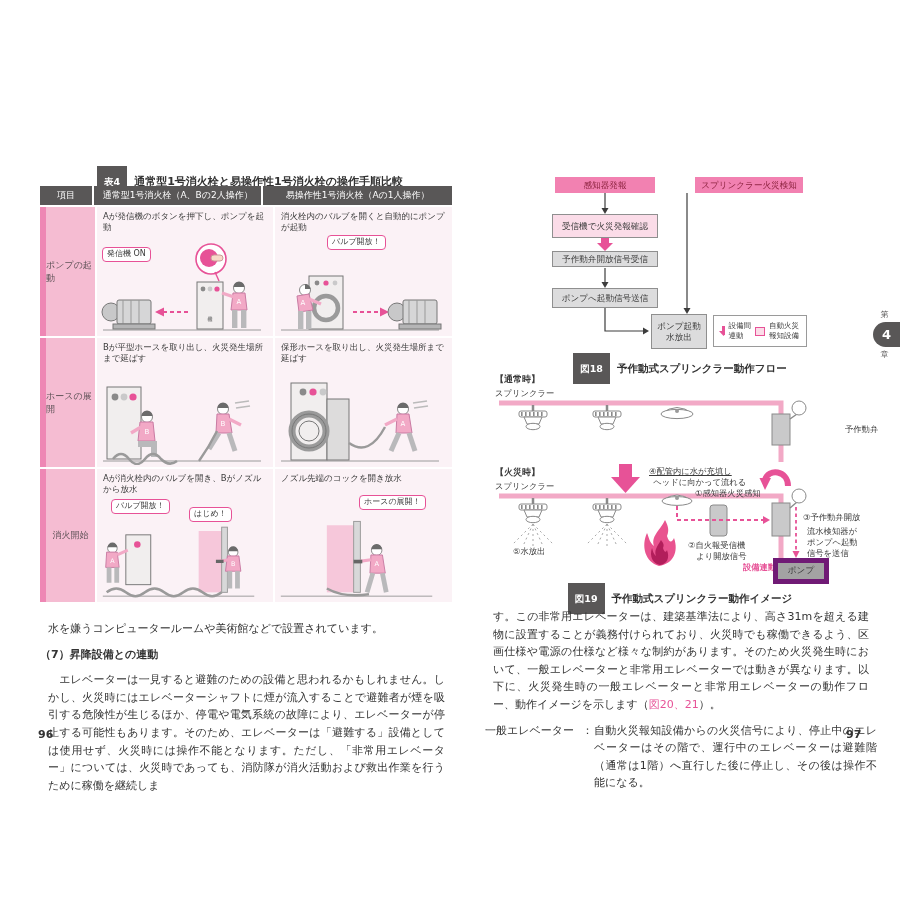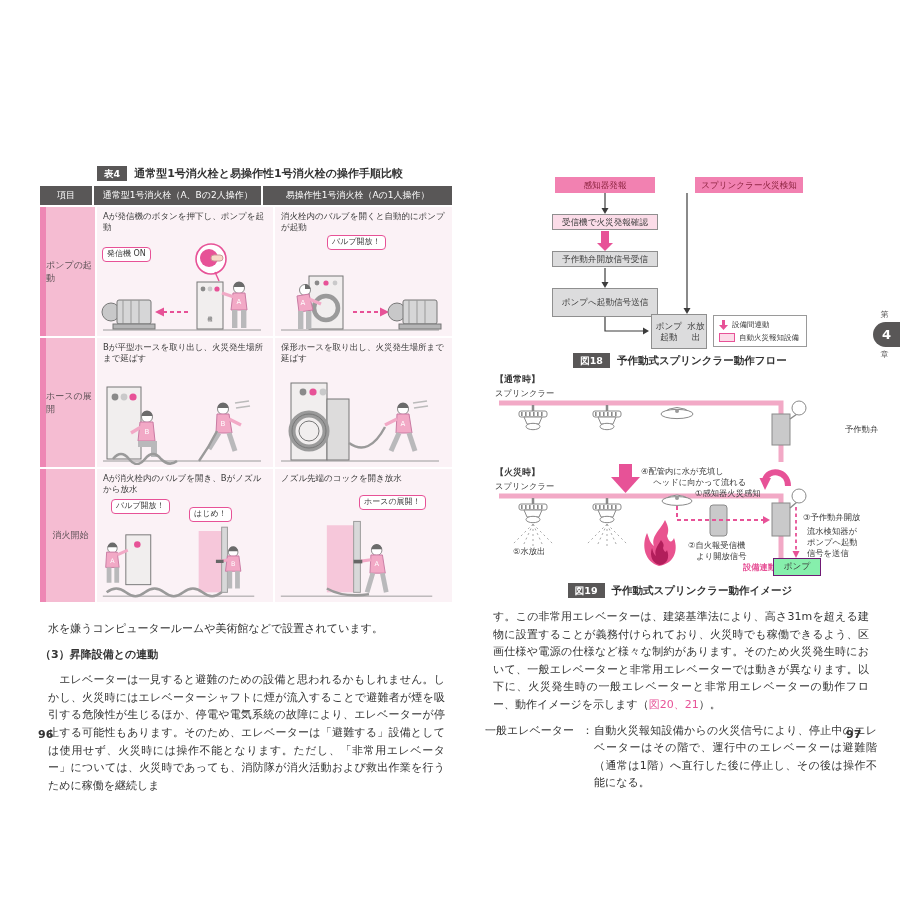--- a/index.html
+++ b/index.html
@@ -2,21 +2,21 @@
 <html><head>
 <meta charset="utf-8">
 <style>
   html,body{margin:0;padding:0;background:#fff;}
   .canvas{position:relative;width:900px;height:900px;background:#ffffff;overflow:hidden;
           font-family:"DejaVu Sans","Liberation Sans",sans-serif;color:#3b3b3b;}
 
   
   .tbl-title{position:absolute;left:97px;top:166px;display:flex;align-items:center;gap:7px;
              font-size:11px;font-weight:bold;color:#333;}
-  .badge{background:#595757;color:#fff;font-size:9.5px;font-weight:bold;padding:1px 7px;line-height:13px;}
+  .badge{background:#595757;color:#fff;font-size:9.5px;font-weight:bold;padding:9px 7px;line-height:13px;}
   .fire-table{position:absolute;left:40px;top:186px;width:412px;}
   .t-row{display:flex;gap:2px;margin-bottom:2px;}
   .t-h{background:#595757;color:#fff;font-size:9px;display:flex;align-items:center;justify-content:center;height:19px;}
   .t-h.item{width:55px;}
   .t-h.c1{width:176px;}
   .t-h.c2{width:199px;}
   .t-label{width:49px;border-left:6px solid #ee87b4;background:#f5bcd2;display:flex;align-items:center;
            justify-content:center;font-size:9px;color:#5d5156;}
   .t-cell{background:#fbf2f6;font-size:8.5px;line-height:1.35;padding:4px 5px 2px 6px;position:relative;color:#3b3b3b;}
   .t-cell.c1{width:165px;}
@@ -33,32 +33,32 @@
   .pinktxt{color:#e75297;}
 
   
   .f18{position:absolute;left:485px;top:170px;width:390px;height:200px;}
   .f18-box{position:absolute;font-size:8.6px;display:flex;align-items:center;justify-content:center;
            box-sizing:border-box;text-align:center;line-height:1.25;}
   .f18-pink{background:#f281b1;color:#8d2440;}
   .f18-lpink{background:#fbdce8;border:1px solid #8f8f8f;color:#3b3b3b;}
   .f18-gray{background:#dcdcdd;border:1px solid #8f8f8f;color:#3b3b3b;}
   .f18-legend{position:absolute;left:228px;top:145px;width:94px;height:32px;background:#fff;border:1px solid #9a9a9a;
-              font-size:7.5px;display:flex;flex-direction:column;justify-content:center;gap:3px;padding-left:5px;box-sizing:border-box;}
+              font-size:7.5px;display:flex;flex-direction:row;justify-content:center;gap:3px;padding-left:5px;box-sizing:border-box;}
   .leg-row{display:flex;align-items:center;gap:4px;}
   .leg-swatch{width:14px;height:7px;background:#fbdce8;border:1px solid #e75297;display:inline-block;}
   .fig-caption{position:absolute;display:flex;align-items:center;justify-content:center;gap:7px;
                font-size:10.5px;font-weight:bold;color:#333;width:100%;}
 
   
   .f19{position:absolute;left:485px;top:372px;width:400px;height:232px;}
   .f19 .lb{position:absolute;font-size:8.3px;color:#3b3b3b;line-height:1.3;white-space:nowrap;}
   .f19 .lb.bold{font-weight:bold;font-size:9px;}
   .f19 .pk{color:#e75297;font-weight:bold;padding-left:36px;}
-  .pump-box{position:absolute;left:288px;top:186px;width:46px;height:16px;background:#86efac;border:1px solid #701a75;
+  .pump-box{position:absolute;left:288px;top:186px;width:46px;height:16px;background:#a3a3a3;border:5px solid #701a75;
             font-size:8.6px;display:flex;align-items:center;justify-content:center;}
 
   
   .term-row{display:flex;margin-top:1px;}
   .term{width:97px;flex-shrink:0;}
   .colon{width:12px;flex-shrink:0;}
   .tdef{flex:1;}
 
   
   .chapter{position:absolute;left:869px;top:309px;width:31px;text-align:center;font-size:8px;color:#595757;}
@@ -278,44 +278,44 @@
             <text x="0" y="17" font-size="7" fill="#fff" text-anchor="middle">A</text>
           </g>
           <path d="M96,90 q-26,4 -44,-6" fill="none" stroke="#9a9a9a" stroke-width="2.6"></path>
         </svg>
       </div>
     </div>
   </div>
 
   <div class="bodytxt" style="left:40px;top:612px;width:413px;">
     <p>水を嫌うコンピュータールームや美術館などで設置されています。</p>
-    <p class="hd">（3）昇降設備との連動</p>
+    <p class="hd">（7）昇降設備との連動</p>
     <p>　エレベーターは一見すると避難のための設備と思われるかもしれません。しかし、火災時にはエレベーターシャフトに煙が流入することで避難者が煙を吸引する危険性が生じるほか、停電や電気系統の故障により、エレベーターが停止する可能性もあります。そのため、エレベーターは「避難する」設備としては使用せず、火災時には操作不能となります。ただし、「非常用エレベーター」については、火災時であっても、消防隊が消火活動および救出作業を行うために稼働を継続しま</p>
   </div>
   <div class="pagenum" style="left:38px;top:728px;">96</div>
 
   <div class="f18">
     <svg style="position:absolute;left:0;top:0;" width="390" height="200">
       <line x1="120" y1="23" x2="120" y2="39" stroke="#3c3c3c" stroke-width="1.2"></line>
       <polygon points="120,44 116.5,38 123.5,38" fill="#3c3c3c"></polygon>
       <rect x="116" y="61" width="8" height="13" fill="#e75297"></rect>
       <polygon points="120,81 112,73 128,73" fill="#e75297"></polygon>
       <line x1="120" y1="98" x2="120" y2="113" stroke="#3c3c3c" stroke-width="1.2"></line>
       <polygon points="120,118 116.5,112 123.5,112" fill="#3c3c3c"></polygon>
       <polyline points="120,135 120,161 158,161" fill="none" stroke="#3c3c3c" stroke-width="1.2"></polyline>
       <polygon points="164,161 158,157.5 158,164.5" fill="#3c3c3c"></polygon>
       <line x1="202" y1="23" x2="202" y2="139" stroke="#3c3c3c" stroke-width="1.2"></line>
       <polygon points="202,144 198.5,138 205.5,138" fill="#3c3c3c"></polygon>
     </svg>
     <div class="f18-box f18-pink" style="left:70px;top:7px;width:100px;height:16px;">感知器発報</div>
     <div class="f18-box f18-pink" style="left:210px;top:7px;width:108px;height:16px;">スプリンクラー火災検知</div>
-    <div class="f18-box f18-lpink" style="left:67px;top:44px;width:106px;height:16px;">受信機で火災発報確認</div>
+    <div class="f18-box f18-lpink" style="left:67px;top:44px;width:106px;height:24px;">受信機で火災発報確認</div>
     <div class="f18-box f18-gray" style="left:67px;top:81px;width:106px;height:16px;">予作動弁開放信号受信</div>
-    <div class="f18-box f18-gray" style="left:67px;top:118px;width:106px;height:29px;">ポンプへ起動信号送信</div>
-    <div class="f18-box f18-gray" style="left:166px;top:144px;width:56px;height:35px;flex-direction:row;">
+    <div class="f18-box f18-gray" style="left:67px;top:118px;width:106px;height:20px;">ポンプへ起動信号送信</div>
+    <div class="f18-box f18-gray" style="left:166px;top:144px;width:56px;height:35px;flex-direction:column;">
       <span>ポンプ起動</span>
       <span>水放出</span>
     </div>
     <div class="f18-legend">
       <div class="leg-row">
         <svg width="9" height="10">
             <rect x="3" y="0" width="3" height="5" fill="#e75297"></rect>
             <polygon points="0,5 9,5 4.5,10" fill="#e75297"></polygon>
           </svg>
         <span>設備間連動</span>
@@ -425,21 +425,21 @@
 
       <line x1="311" y1="135" x2="311" y2="180" stroke="#e75297" stroke-width="1.8" stroke-dasharray="3.5,3"></line>
       <polygon points="311,186 307.5,179 314.5,179" fill="#e75297"></polygon>
     </svg>
 
     <div class="lb bold" style="left:10px;top:2px;">【通常時】</div>
     <div class="lb" style="left:10px;top:16px;">スプリンクラー</div>
     <div class="lb" style="left:324px;top:52px;margin-left:36px;">予作動弁</div>
     <div class="lb bold" style="left:10px;top:95px;">【火災時】</div>
     <div class="lb" style="left:10px;top:109px;">スプリンクラー</div>
-    <div class="lb" style="left:156px;top:94px;">④配管内に水が充填し</div>
+    <div class="lb" style="left:164px;top:94px;text-decoration:underline;">④配管内に水が充填し</div>
     <div class="lb" style="left:160px;top:105px;">　ヘッドに向かって流れる</div>
     <div class="lb" style="left:210px;top:116px;">①感知器火災感知</div>
     <div class="lb" style="left:203px;top:168px;">②自火報受信機</div>
     <div class="lb" style="left:203px;top:179px;">　より開放信号</div>
     <div class="lb pk" style="left:222px;top:190px;">設備連動</div>
     <div class="lb" style="left:318px;top:140px;">③予作動弁開放</div>
     <div class="lb" style="left:322px;top:154px;">流水検知器が</div>
     <div class="lb" style="left:322px;top:165px;">ポンプへ起動</div>
     <div class="lb" style="left:322px;top:176px;">信号を送信</div>
     <div class="lb" style="left:28px;top:174px;">⑤水放出</div>

